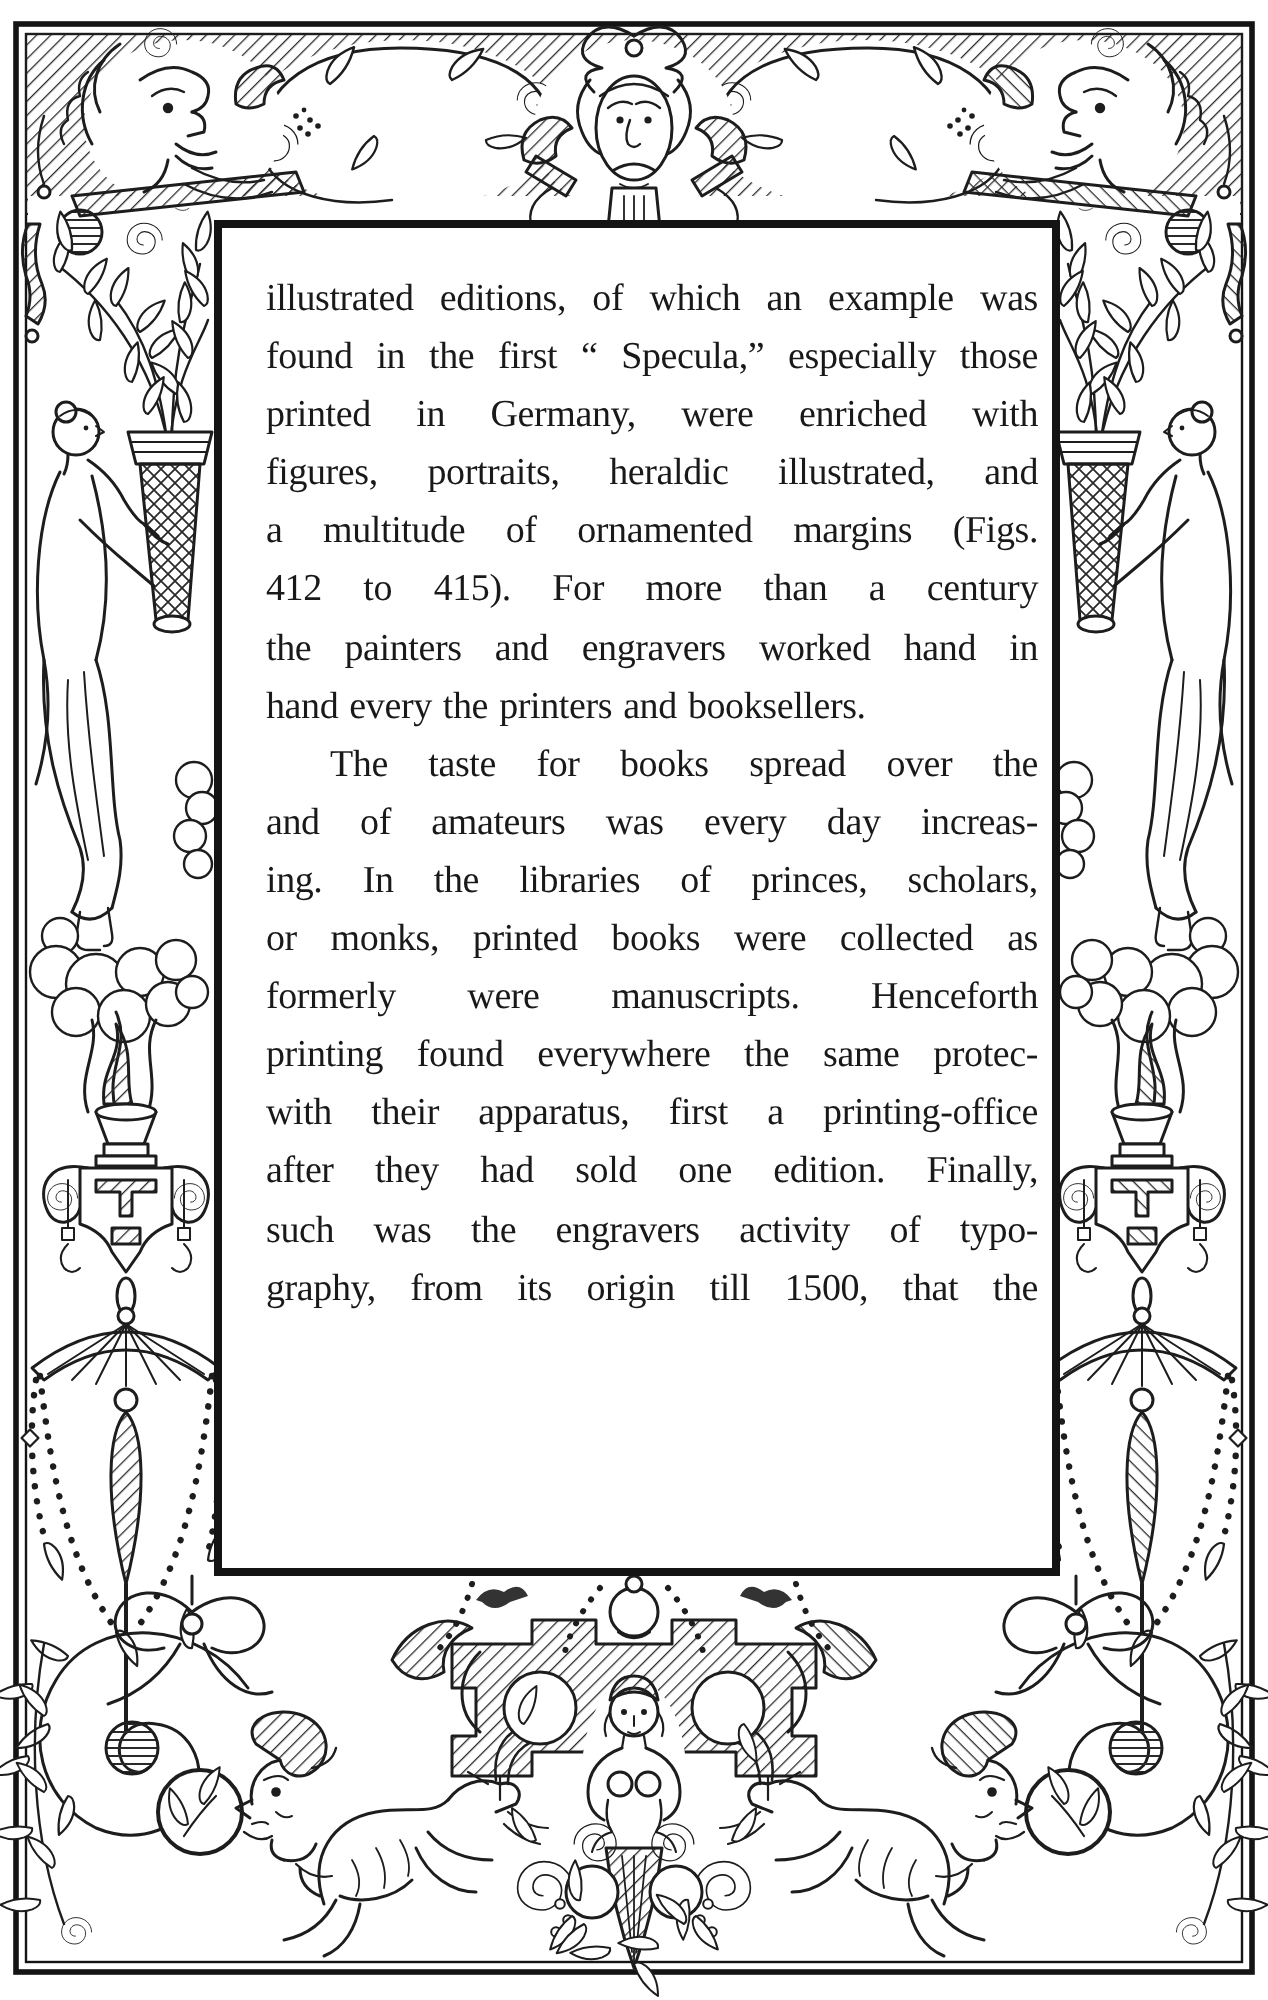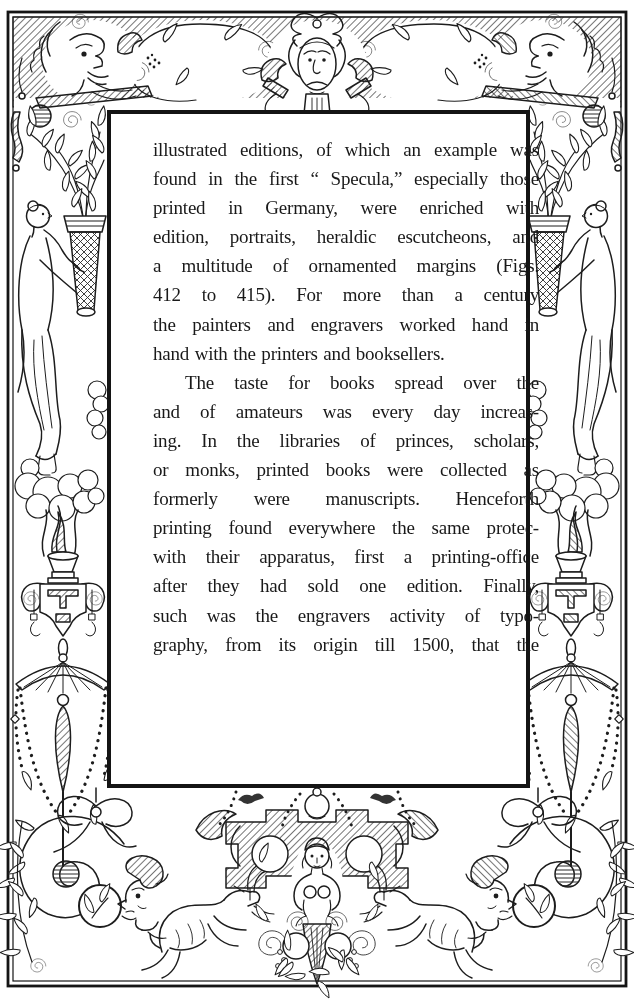--- a/index.html
+++ b/index.html
@@ -9,21 +9,20 @@
     margin:0 auto;
   }
   .border-art{position:absolute;left:0;top:0;width:634px;height:1000px;}
   .text-frame{
     position:absolute;left:107px;top:110px;width:423px;height:678px;
     background:#ffffff;border:4px solid #141414;box-sizing:border-box;z-index:2;
   }
   .text-column{
     position:absolute;left:22px;top:21px;width:386px;
     color:#191919;
-    margin-left:20px;
   }
   .line{
     font-size:19px;line-height:29.1px;letter-spacing:-0.2px;word-spacing:1px;
     text-align:justify;text-align-last:justify;white-space:normal;
   }
   .line.flush{text-align-last:left;}
   .line.indent{text-indent:32px;}
 </style>
 </head>
 <body>
@@ -406,25 +405,25 @@
       </g>
     </g>
   </g>
 </svg>
 
 <div class="text-frame">
   <div class="text-column">
         <div class="line">illustrated editions, of which an example was</div>
         <div class="line">found in the first “ Specula,” especially those</div>
         <div class="line">printed in Germany, were enriched with</div>
-        <div class="line">edition, portraits, heraldic escutcheons, and</div>
+        <div class="line">figures, portraits, heraldic illustrated, and</div>
         <div class="line">a multitude of ornamented margins (Figs.</div>
         <div class="line">412 to 415).  For more than a century</div>
         <div class="line">the painters and engravers worked hand in</div>
-        <div class="line flush">hand with the printers and booksellers.</div>
+        <div class="line flush">hand every the printers and booksellers.</div>
         <div class="line indent">The taste for books spread over the</div>
         <div class="line">and of amateurs was every day increas-</div>
         <div class="line">ing.  In the libraries of princes, scholars,</div>
         <div class="line">or monks, printed books were collected as</div>
         <div class="line">formerly were manuscripts.  Henceforth</div>
         <div class="line">printing found everywhere the same protec-</div>
         <div class="line">with their apparatus, first a printing-office</div>
         <div class="line">after they had sold one edition.  Finally,</div>
         <div class="line">such was the engravers activity of typo-</div>
         <div class="line">graphy, from its origin till 1500, that the</div>

